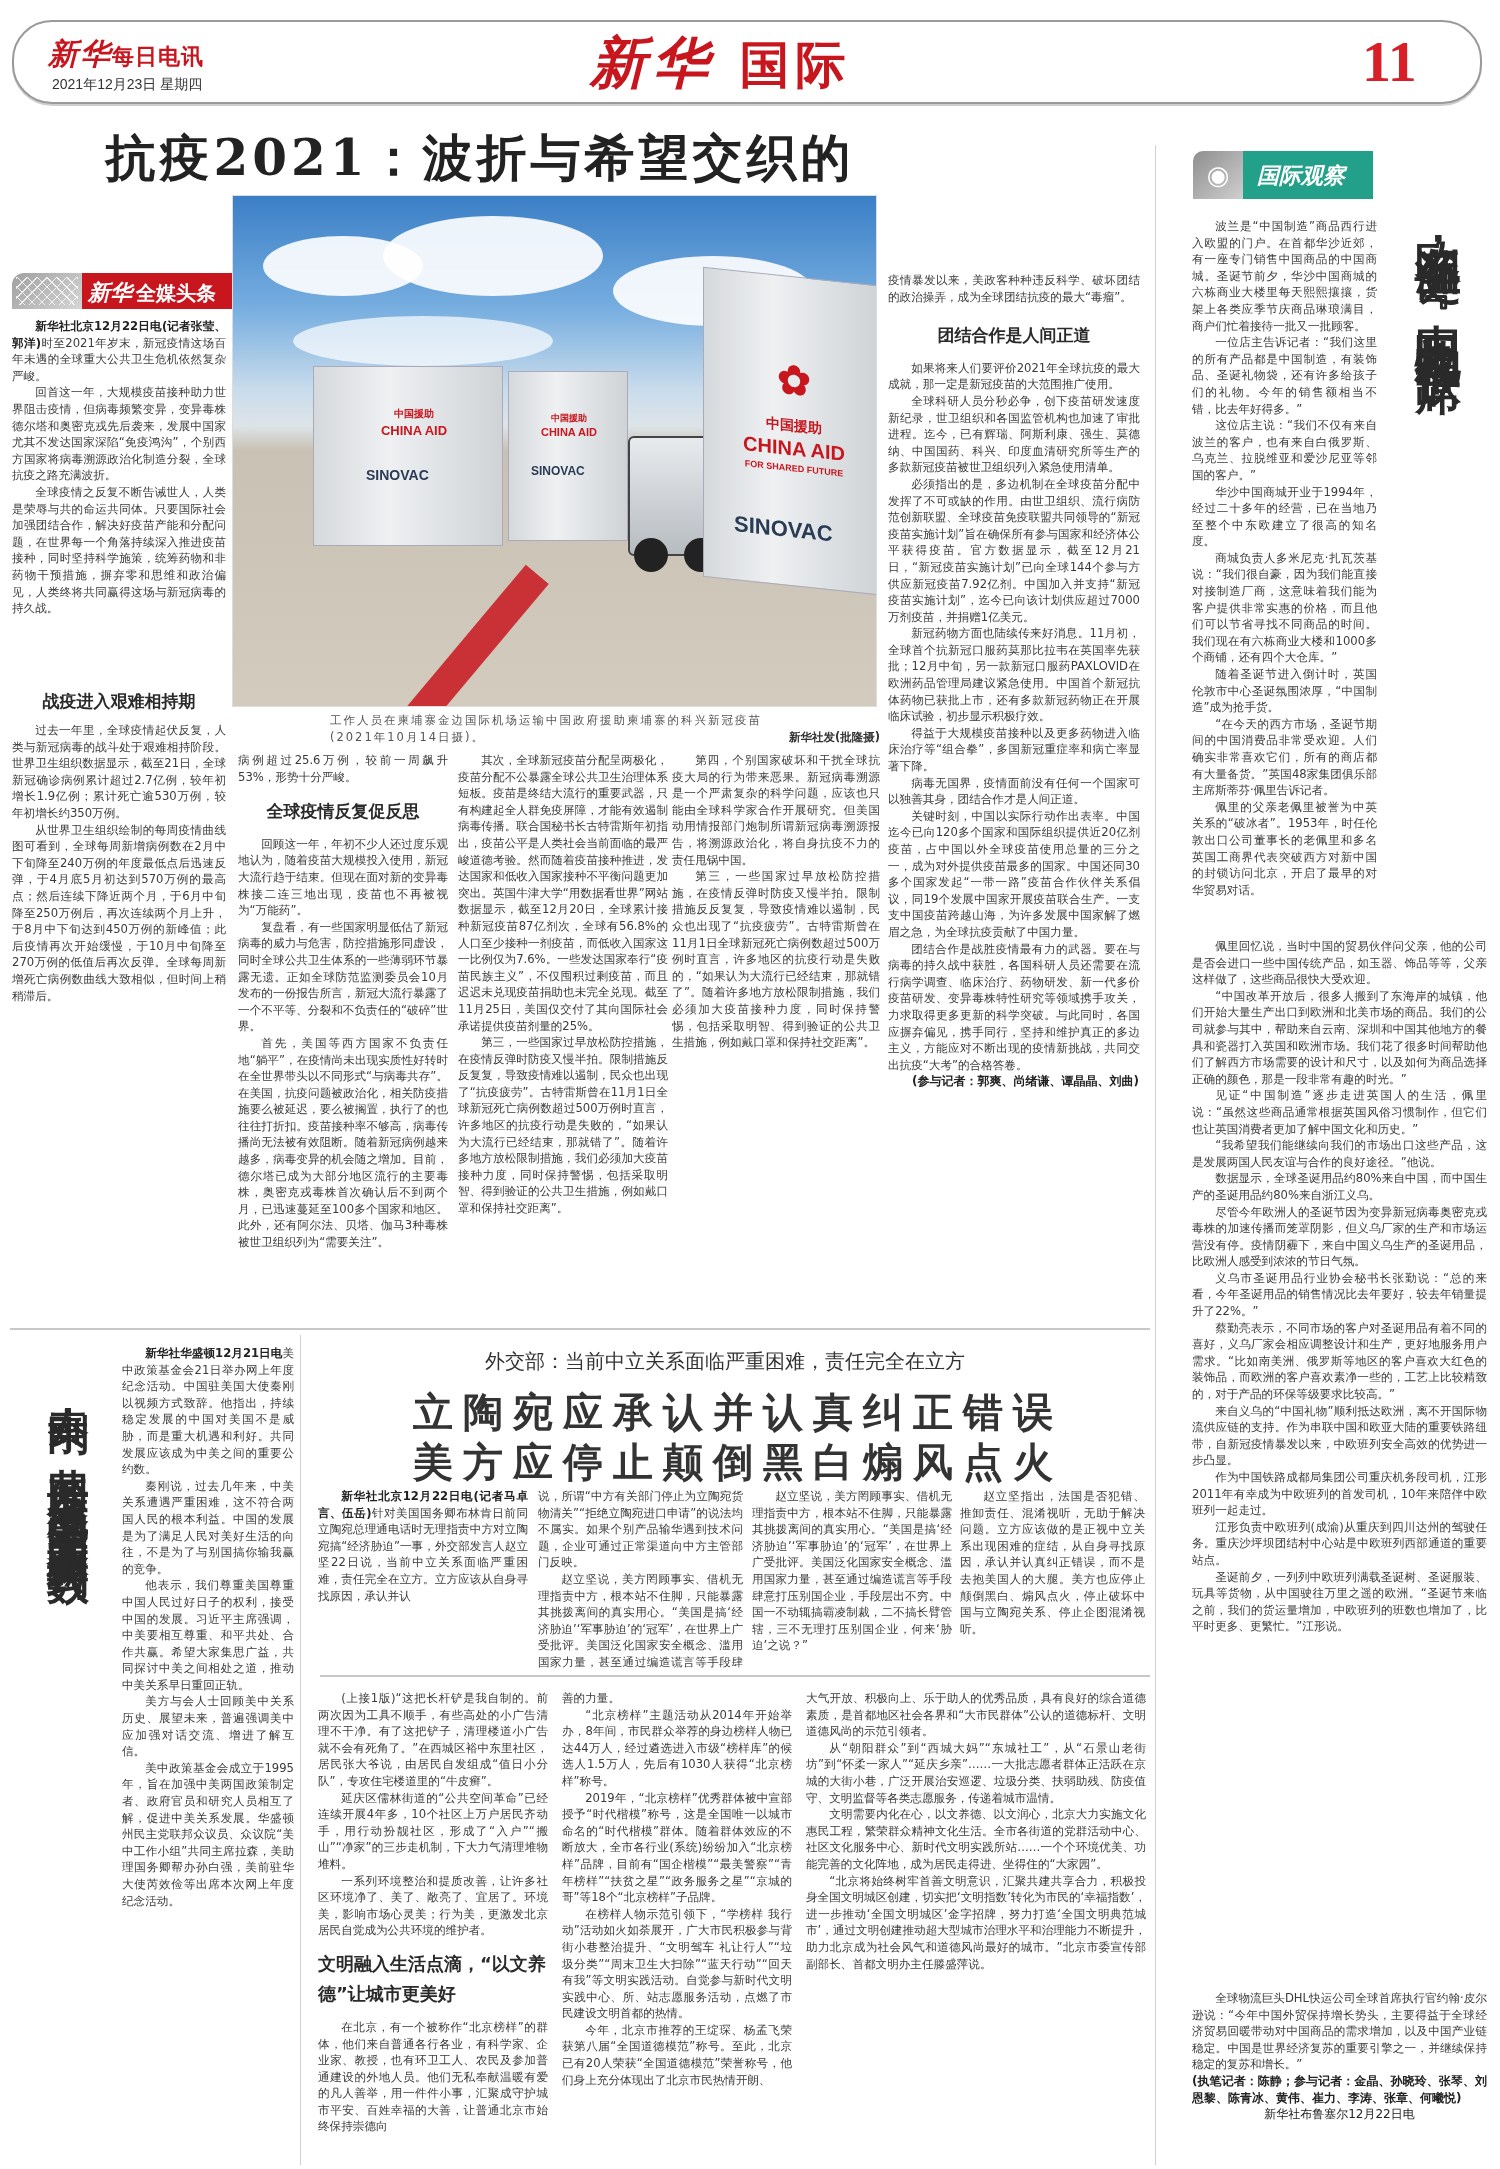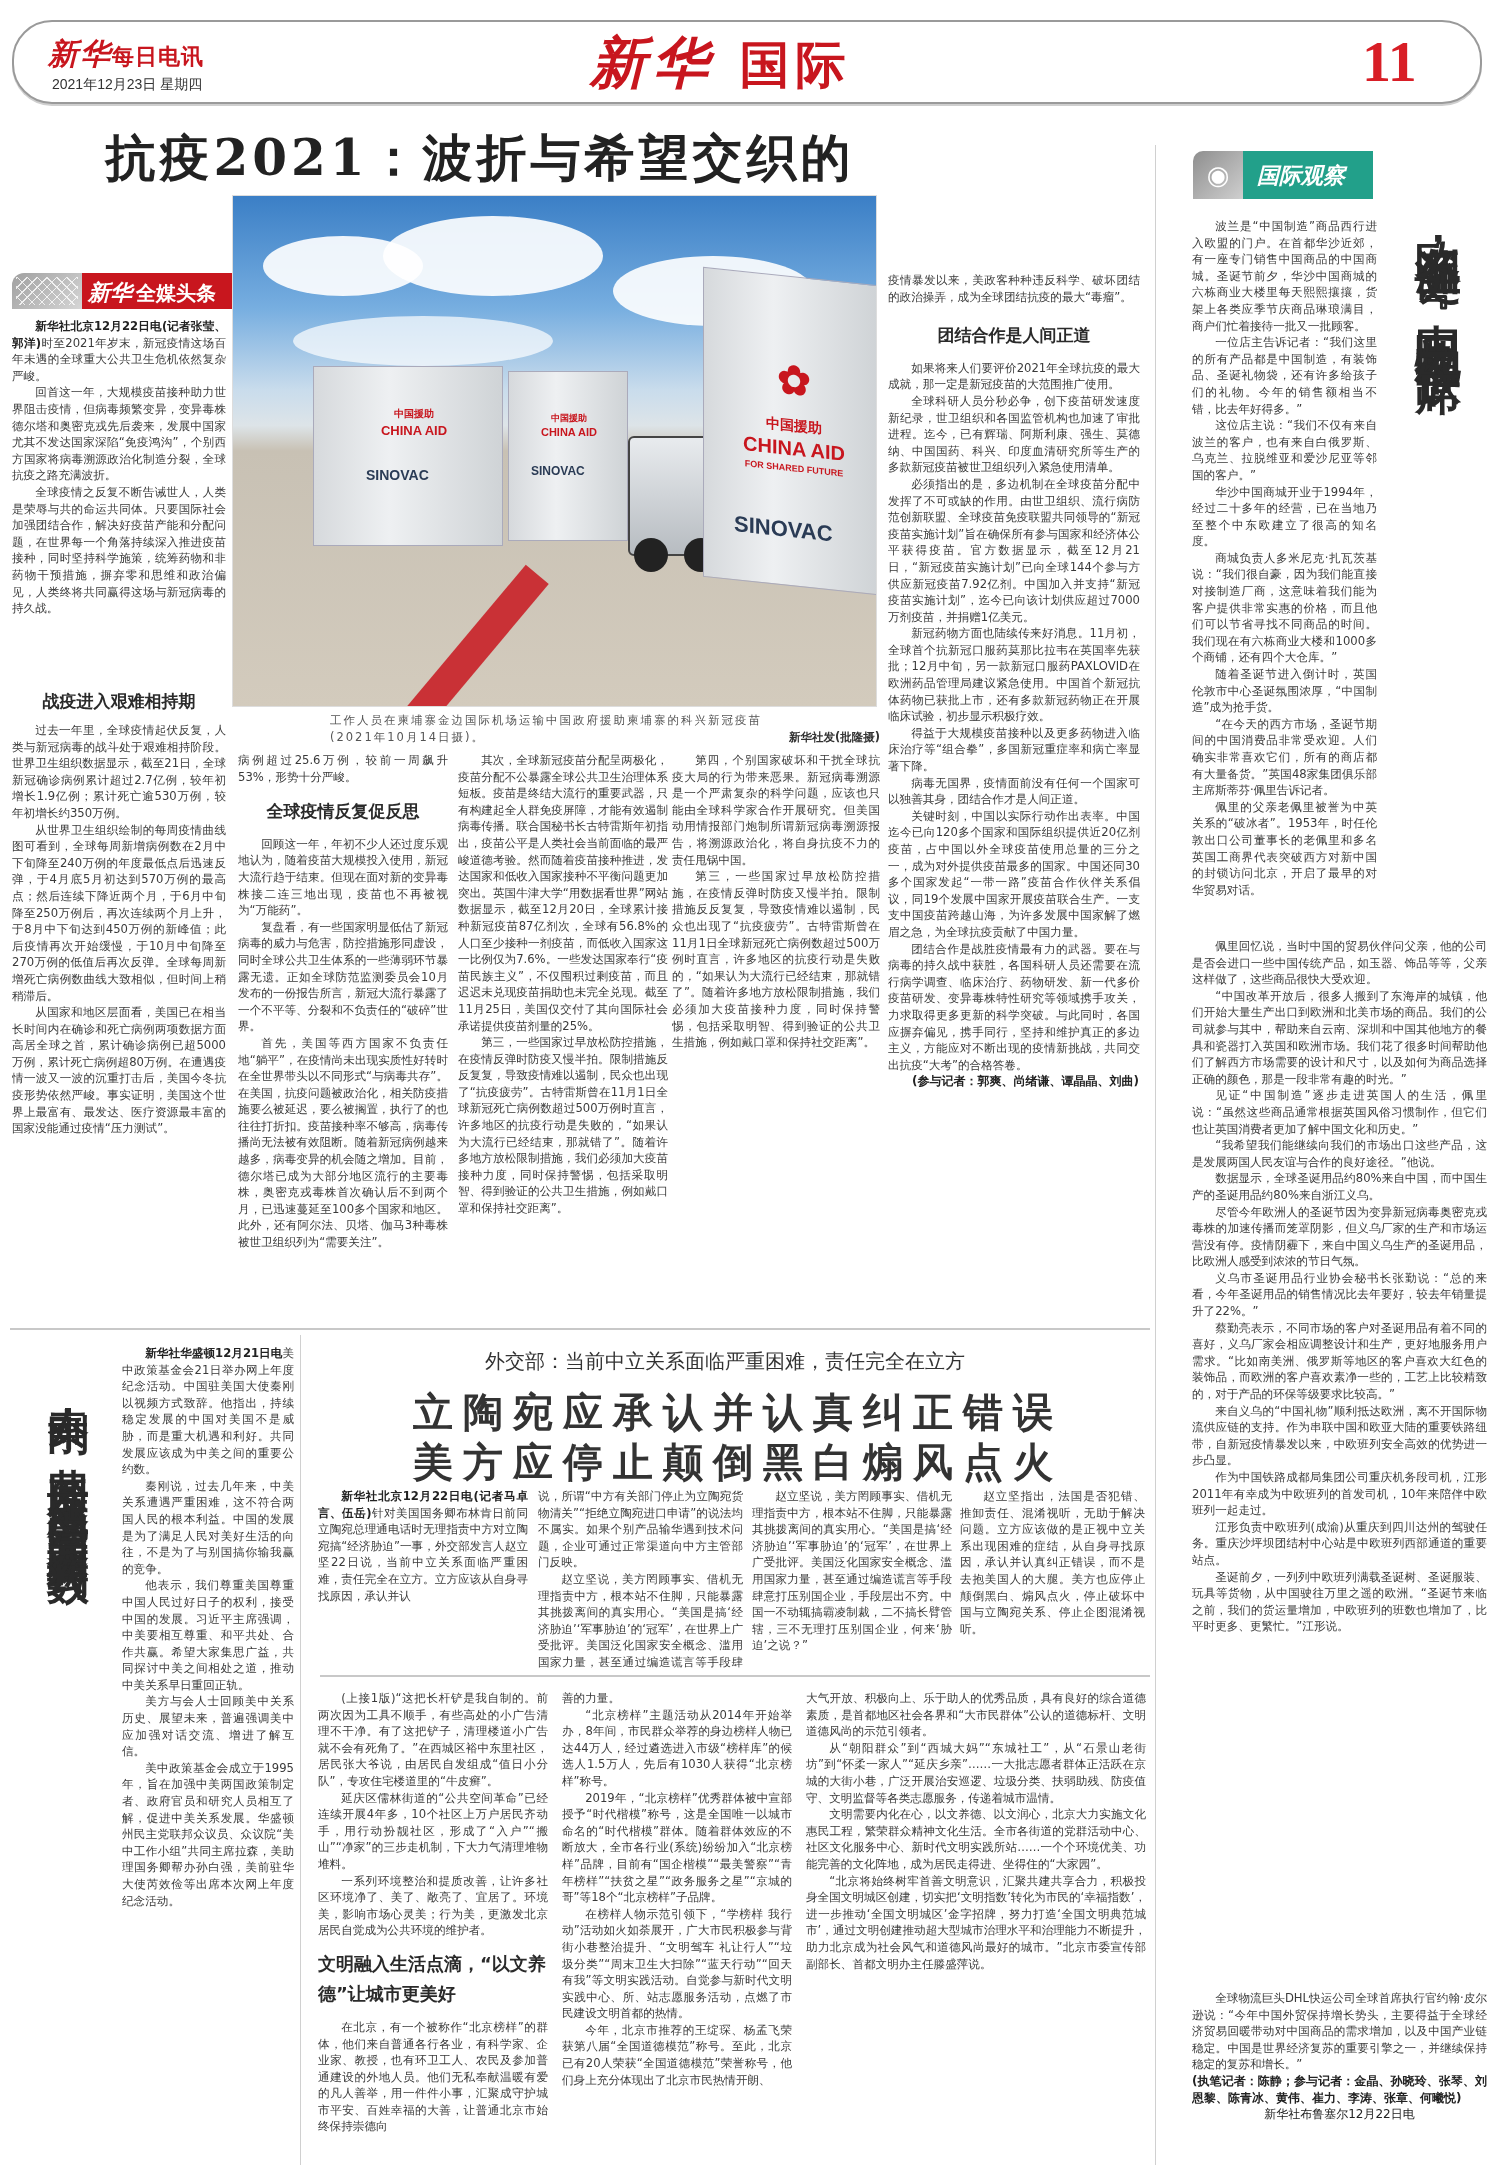--- a/index.html
+++ b/index.html
@@ -76,21 +76,20 @@
   <p class="lead"><b>新华社北京12月22日电(记者张莹、郭洋)</b><span>时至2021年岁末，新冠疫情这场百年未遇的全球重大公共卫生危机依然复杂严峻。</span></p>
   <p>回首这一年，大规模疫苗接种助力世界阻击疫情，但病毒频繁变异，变异毒株德尔塔和奥密克戎先后袭来，发展中国家尤其不发达国家深陷“免疫鸿沟”，个别西方国家将病毒溯源政治化制造分裂，全球抗疫之路充满波折。</p>
   <p>全球疫情之反复不断告诫世人，人类是荣辱与共的命运共同体。只要国际社会加强团结合作，解决好疫苗产能和分配问题，在世界每一个角落持续深入推进疫苗接种，同时坚持科学施策，统筹药物和非药物干预措施，摒弃零和思维和政治偏见，人类终将共同赢得这场与新冠病毒的持久战。</p>
 </div>
 
 <div class="abs subhead" style="left:12px; top:690px; width:214px;">战疫进入艰难相持期</div>
 
 <div class="abs col" style="left:12px; top:722px; width:214px; height:600px;">
   <p>过去一年里，全球疫情起伏反复，人类与新冠病毒的战斗处于艰难相持阶段。世界卫生组织数据显示，截至21日，全球新冠确诊病例累计超过2.7亿例，较年初增长1.9亿例；累计死亡逾530万例，较年初增长约350万例。</p>
   <p>从世界卫生组织绘制的每周疫情曲线图可看到，全球每周新增病例数在2月中下旬降至240万例的年度最低点后迅速反弹，于4月底5月初达到570万例的最高点；然后连续下降近两个月，于6月中旬降至250万例后，再次连续两个月上升，于8月中下旬达到450万例的新峰值；此后疫情再次开始缓慢，于10月中旬降至270万例的低值后再次反弹。全球每周新增死亡病例数曲线大致相似，但时间上稍稍滞后。</p>
-  <p>从国家和地区层面看，美国已在相当长时间内在确诊和死亡病例两项数据方面高居全球之首，累计确诊病例已超5000万例，累计死亡病例超80万例。在遭遇疫情一波又一波的沉重打击后，美国今冬抗疫形势依然严峻。事实证明，美国这个世界上最富有、最发达、医疗资源最丰富的国家没能通过疫情“压力测试”。</p>
 </div>
 
 <div class="abs photo">
   <div class="cloud" style="left:30px;top:40px;width:160px;height:60px;"></div>
   <div class="cloud" style="left:150px;top:20px;width:220px;height:80px;"></div>
   <div class="cloud" style="left:380px;top:60px;width:200px;height:70px;"></div>
   <div class="cloud" style="left:60px;top:120px;width:260px;height:50px;opacity:.7"></div>
 
   <div class="crate" style="left:80px;top:170px;width:190px;height:180px;">
     <div class="logo" style="left:40px;top:40px;width:120px;font-size:10px;">中国援助</div>

